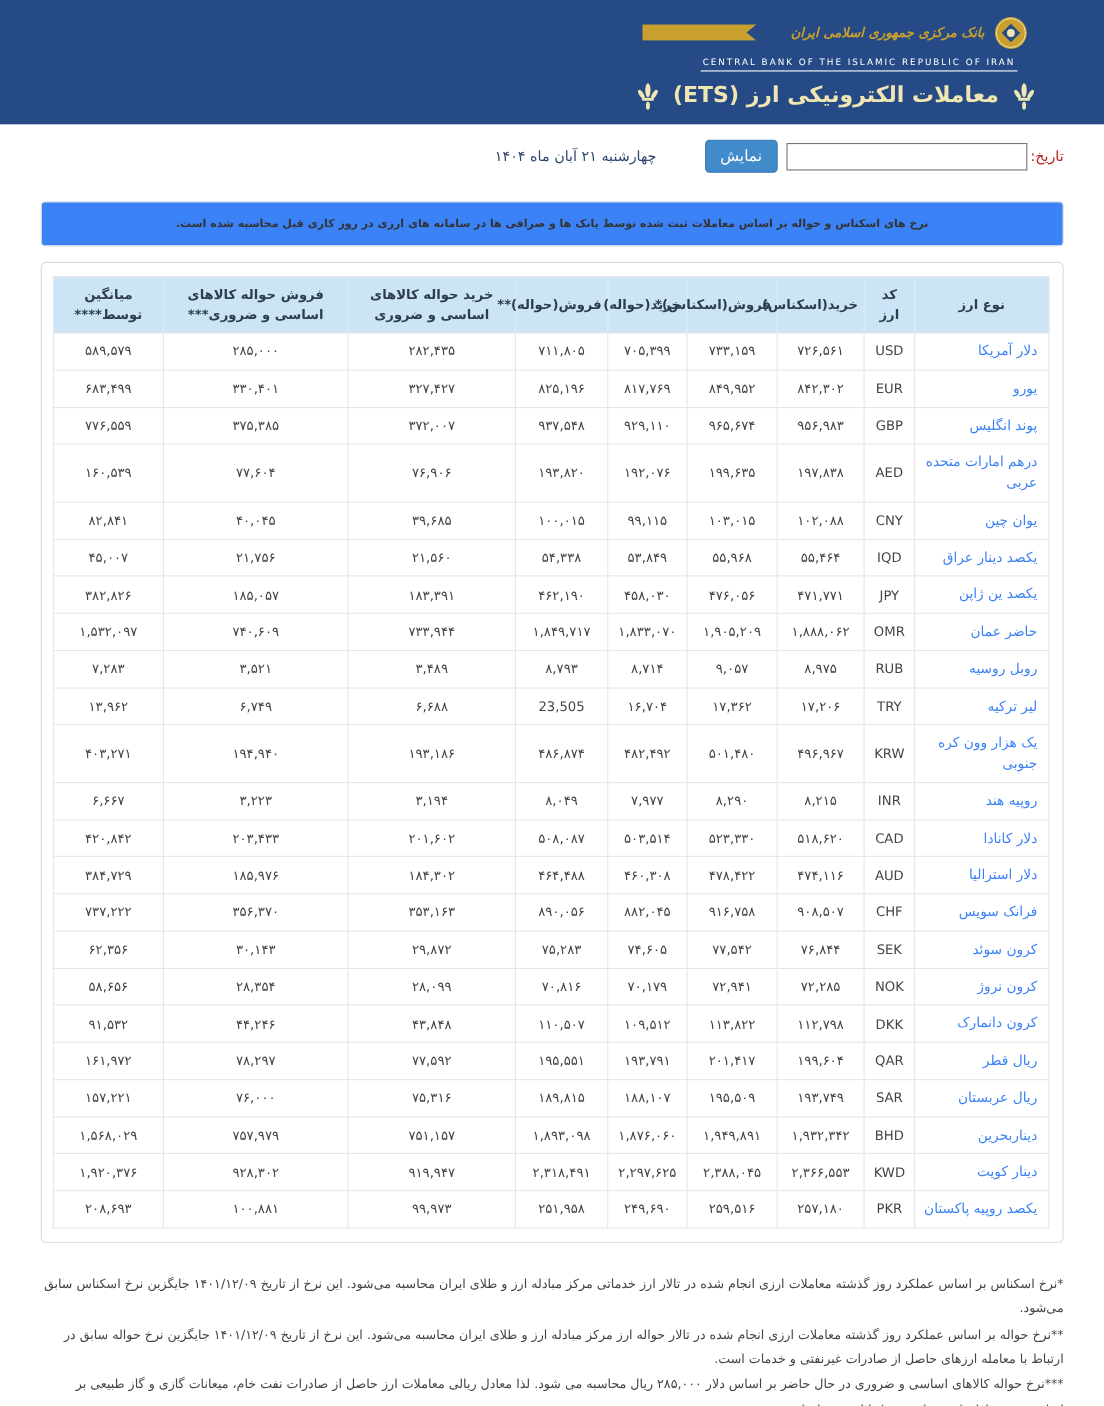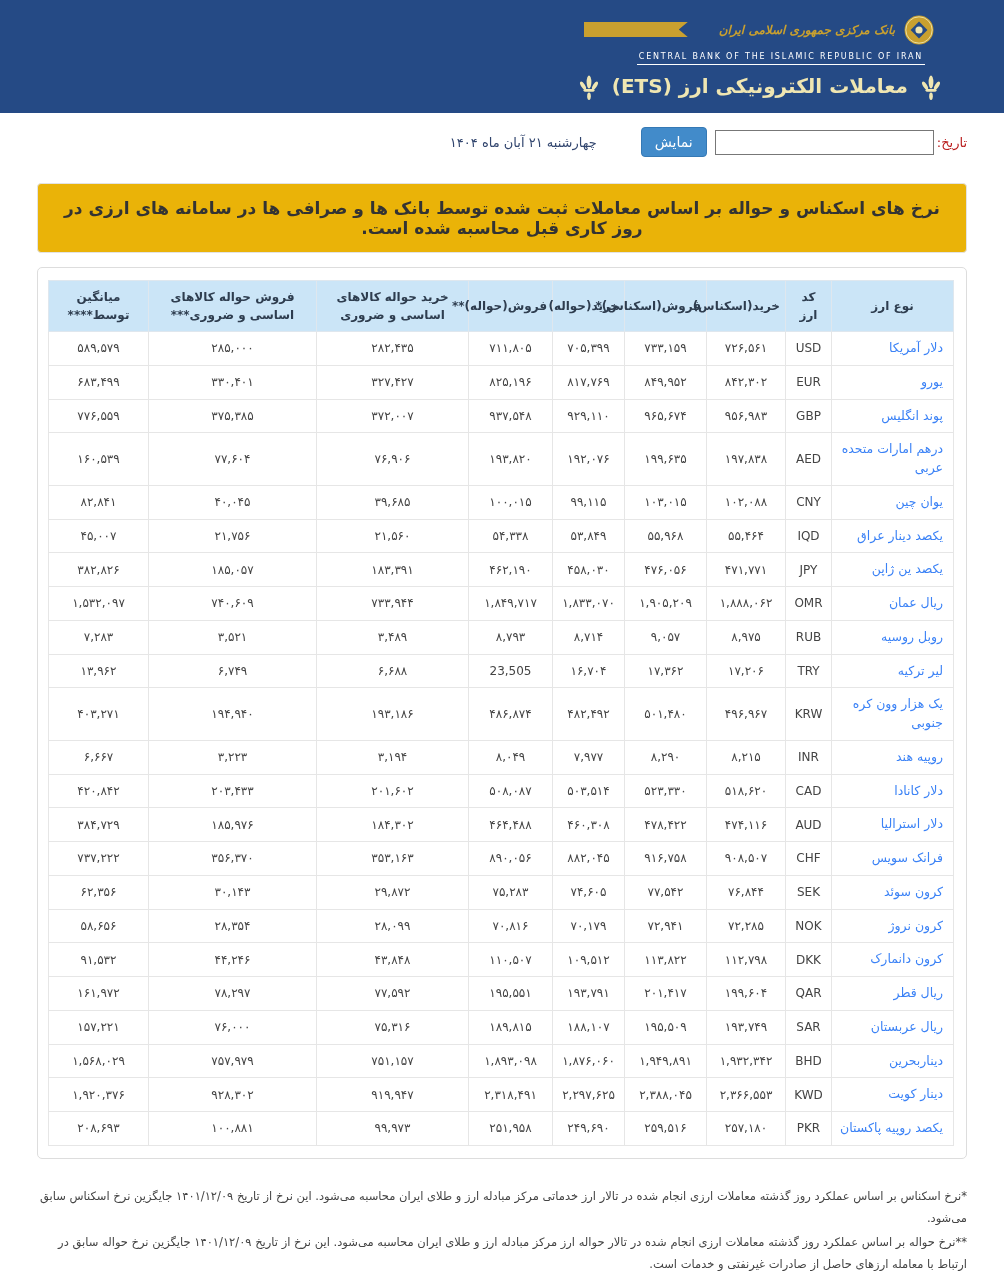--- a/index.html
+++ b/index.html
@@ -77,27 +77,27 @@
     border-radius: 4px;
     padding: 6px 13px;
     font-size: 14px;
     font-family: "DejaVu Sans", sans-serif;
     cursor: pointer;
   }
   .current-date { margin-right: 44px; color: #31456e; font-size: 13px; }
   
   .notice-panel {
     margin: 12px 37px 0;
-    background: #eab308;
+    background: #3b82f6;
     border: 1px solid #e3e3e3;
     border-radius: 4px;
     padding: 14px 10px;
     text-align: center;
     font-weight: bold;
-    font-size: 17px;
+    font-size: 10px;
     color: #333;
   }
   
   .table-panel {
     margin: 14px 37px 0;
     border: 1px solid #ddd;
     border-radius: 5px;
     padding: 12px;
   }
   table.rates { width: 100%; border-collapse: collapse; table-layout: fixed; }
@@ -297,21 +297,21 @@
     <td class="cell-value">۴۷۱,۷۷۱</td>
     <td class="cell-value">۴۷۶,۰۵۶</td>
     <td class="cell-value">۴۵۸,۰۳۰</td>
     <td class="cell-value">۴۶۲,۱۹۰</td>
     <td class="cell-value">۱۸۳,۳۹۱</td>
     <td class="cell-value">۱۸۵,۰۵۷</td>
     <td class="cell-value">۳۸۲,۸۲۶</td>
   </tr>
 
   <tr>
-    <td class="cell-name">ریال عمان</td>
+    <td class="cell-name">حاضر عمان</td>
     <td class="cell-code">OMR</td>
     <td class="cell-value">۱,۸۸۸,۰۶۲</td>
     <td class="cell-value">۱,۹۰۵,۲۰۹</td>
     <td class="cell-value">۱,۸۳۳,۰۷۰</td>
     <td class="cell-value">۱,۸۴۹,۷۱۷</td>
     <td class="cell-value">۷۳۳,۹۴۴</td>
     <td class="cell-value">۷۴۰,۶۰۹</td>
     <td class="cell-value">۱,۵۳۲,۰۹۷</td>
   </tr>
 

